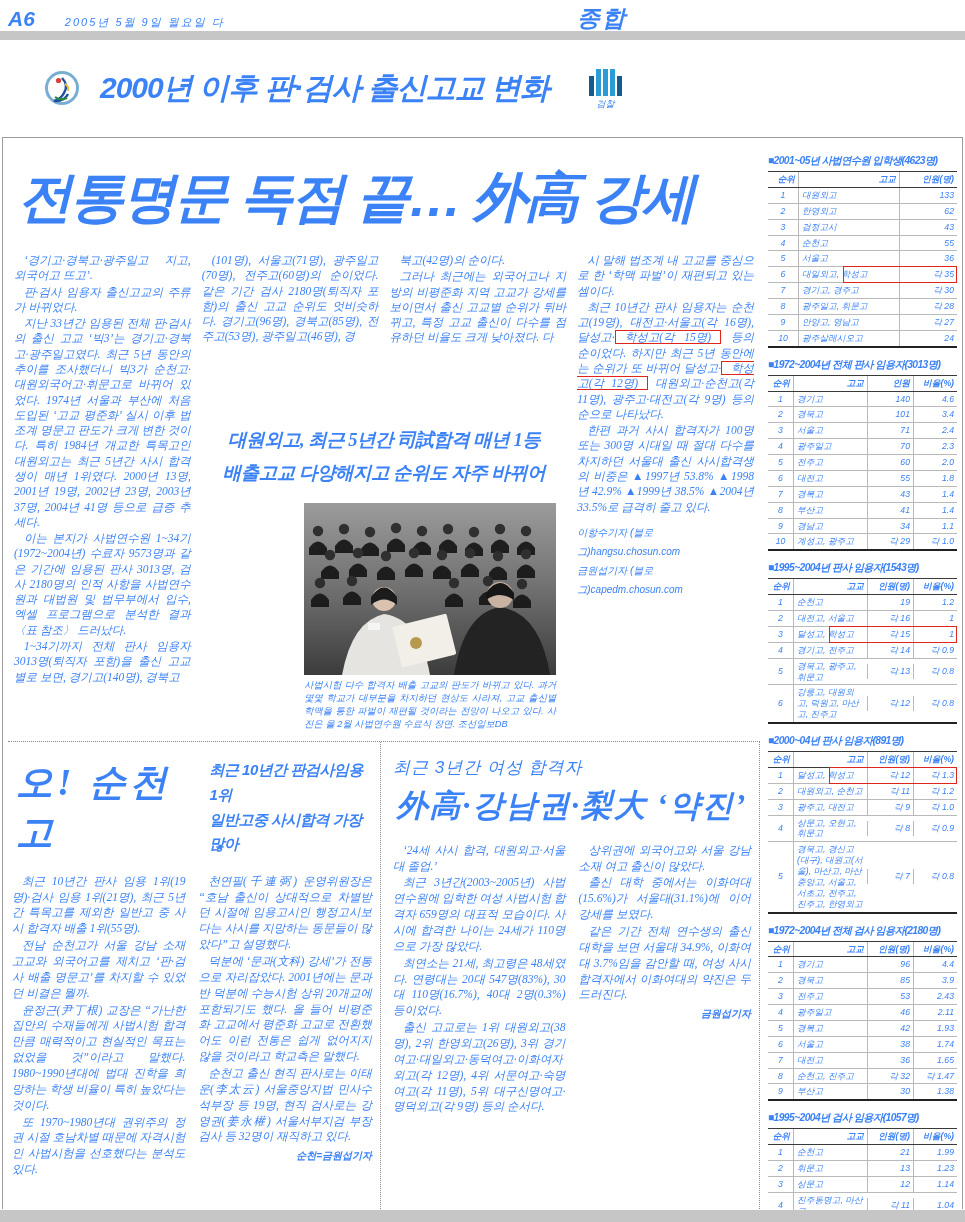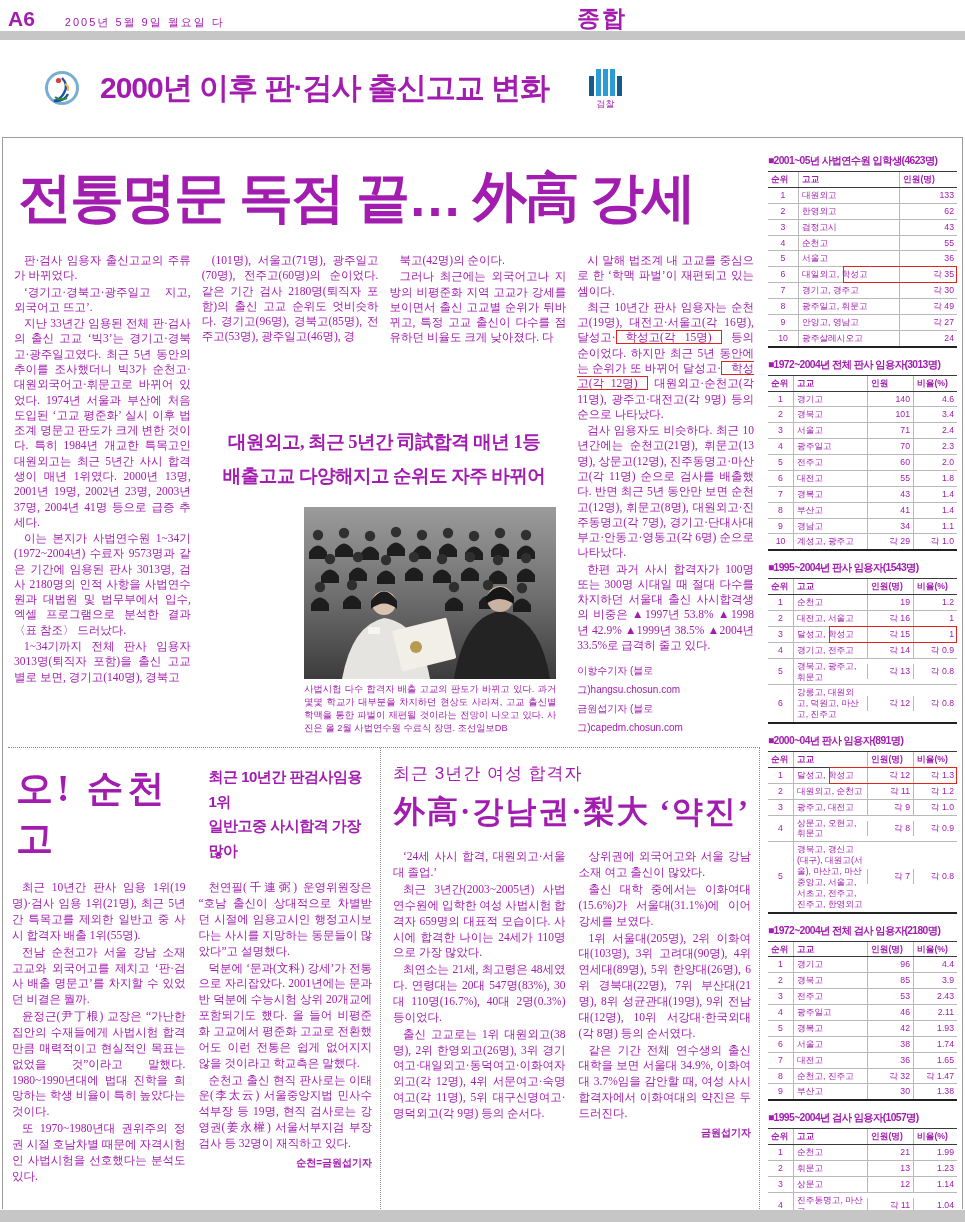--- a/index.html
+++ b/index.html
@@ -1,17 +1,17 @@
 <!DOCTYPE html>
 <html><head>
 <meta charset="utf-8">
 <style>
   html,body{margin:0;padding:0;background:#eee;}
   .page{width:965px;height:1222px;background:#fff;position:relative;margin:0 auto;
-        font-family:"Liberation Serif",serif;color:#a21caf;overflow:hidden;}
+        font-family:"Liberation Serif",serif;color:#3b82f6;overflow:hidden;font-style:italic;}
 
   
   .masthead{display:flex;align-items:baseline;height:28px;padding:3px 8px 0 8px;}
   .pageno{font-family:"Liberation Sans",sans-serif;font-weight:bold;font-size:21px;}
   .m-date{font-family:"Liberation Sans",sans-serif;font-size:11px;margin-left:30px;letter-spacing:2px;margin-top:6px;}
   .m-section{font-family:"Liberation Sans",sans-serif;font-weight:bold;font-size:23px;margin-left:auto;margin-right:330px;letter-spacing:2px;}
   .graybar{height:9px;background:#c6c6c6;}
 
   
   .topic{display:flex;align-items:center;padding:26px 0 12px 44px;}
@@ -73,21 +73,21 @@
             letter-spacing:-0.6px;margin-bottom:3px;white-space:nowrap;}
   .nt-body{border-bottom:2px solid #222;}
   .nt-row{display:grid;position:relative;align-items:center;border-bottom:1px solid #b9b9b9;
           font-family:"Liberation Sans",sans-serif;font-size:8.7px;line-height:1.25;}
   .nt-row:last-child{border-bottom:none;}
   .nt-head{border-top:1.5px solid #3a3a3a;border-bottom:1px solid #3a3a3a;font-weight:bold;}
   .cols3{grid-template-columns:30px 1fr 58px;}
   .cols4{grid-template-columns:25px 1fr 46px 44px;}
   .cell{padding:2px 3px;border-left:1px solid #b9b9b9;}
   .cell:first-child{border-left:none;text-align:center;}
-  .nt-head .cell{text-align:left;}
+  .nt-head .cell{text-align:right;}
   .cell.num{text-align:right;}
   .hl-box{position:absolute;top:-1px;bottom:-1px;right:0;border:1.6px solid #e0251f;pointer-events:none;}
 
   .bottom-bar{position:absolute;left:0;right:0;bottom:0;height:12px;background:#c6c6c6;}
 </style>
 </head>
 <body>
 
 <div class="page">
 
@@ -122,22 +122,22 @@
   </div>
 
   <div class="content-box">
 
     <div class="left-zone">
 
       <h1 class="headline">전통명문 독점 끝…  外高 강세</h1>
 
       <div class="body-grid">
         <div class="bcol col1">
+            <p class="para">‘경기고·경북고·광주일고 지고, 외국어고 뜨고’.</p>
             <p class="para">판·검사 임용자 출신고교의 주류가 바뀌었다.</p>
-            <p class="para">‘경기고·경북고·광주일고 지고, 외국어고 뜨고’.</p>
             <p class="para">지난 33년간 임용된 전체 판·검사의 출신 고교 ‘빅3’는 경기고·경북고·광주일고였다. 최근 5년 동안의 추이를 조사했더니 빅3가 순천고·대원외국어고·휘문고로 바뀌어 있었다. 1974년 서울과 부산에 처음 도입된 ‘고교 평준화’ 실시 이후 법조계 명문고 판도가 크게 변한 것이다. 특히 1984년 개교한 특목고인 대원외고는 최근 5년간 사시 합격생이 매년 1위였다. 2000년 13명, 2001년 19명, 2002년 23명, 2003년 37명, 2004년 41명 등으로 급증 추세다.</p>
             <p class="para">이는 본지가 사법연수원 1~34기(1972~2004년) 수료자 9573명과 같은 기간에 임용된 판사 3013명, 검사 2180명의 인적 사항을 사법연수원과 대법원 및 법무부에서 입수, 엑셀 프로그램으로 분석한 결과〈표 참조〉 드러났다.</p>
             <p class="para">1~34기까지 전체 판사 임용자 3013명(퇴직자 포함)을 출신 고교별로 보면, 경기고(140명), 경북고</p>
           </div>
         <div class="bcol col2">
             <p class="para">(101명), 서울고(71명), 광주일고(70명), 전주고(60명)의 순이었다. 같은 기간 검사 2180명(퇴직자 포함)의 출신 고교 순위도 엇비슷하다. 경기고(96명), 경북고(85명), 전주고(53명), 광주일고(46명), 경</p>
           </div>
         <div class="bcol col3">
             <p class="para">북고(42명)의 순이다.</p>
             <p class="para">그러나 최근에는 외국어고나 지방의 비평준화 지역 고교가 강세를 보이면서 출신 고교별 순위가 뒤바뀌고, 특정 고교 출신이 다수를 점유하던 비율도 크게 낮아졌다. 다</p>
@@ -196,21 +196,20 @@
             <circle cx="112" cy="140" r="6" fill="#b59a50"></circle>
             <rect x="64" y="120" width="12" height="7" fill="#f5f5f5"></rect>
           </svg>
           <div class="caption">사법시험 다수 합격자 배출 고교의 판도가 바뀌고 있다. 과거 몇몇 학교가 대부분을 차지하던 현상도 사라져, 고교 출신별 학맥을 통한 파벌이 재편될 것이라는 전망이 나오고 있다. 사진은 올 2월 사법연수원 수료식 장면. 조선일보DB</div>
         </div>
 
         <div class="bcol col4">
           <div>
               <p class="para">시 말해 법조계 내 고교를 중심으로 한 ‘학맥 파벌’이 재편되고 있는 셈이다.</p>
               <p class="para"><span>최근 10년간 판사 임용자는 순천고(19명), 대전고·서울고(각 16명), 달성고·</span><span class="hl-inline">학성고(각 15명)</span><span> 등의 순이었다. 하지만 최근 5년 동안에는 순위가 또 바뀌어 달성고·</span><span class="hl-inline">학성고(각 12명)</span><span> 대원외고·순천고(각 11명), 광주고·대전고(각 9명) 등의 순으로 나타났다.</span></p>
-              <p class="para">검사 임용자도 비슷하다. 최근 10년간에는 순천고(21명), 휘문고(13명), 상문고(12명), 진주동명고·마산고(각 11명) 순으로 검사를 배출했다. 반면 최근 5년 동안만 보면 순천고(12명), 휘문고(8명), 대원외고·진주동명고(각 7명), 경기고·단대사대부고·안동고·영동고(각 6명) 순으로 나타났다.</p>
               <p class="para">한편 과거 사시 합격자가 100명 또는 300명 시대일 때 절대 다수를 차지하던 서울대 출신 사시합격생의 비중은 ▲1997년 53.8% ▲1998년 42.9% ▲1999년 38.5% ▲2004년 33.5%로 급격히 줄고 있다.</p>
             </div>
           <div class="bylines">
             <div>이항수기자 (블로그)hangsu.chosun.com</div>
             <div>금원섭기자 (블로그)capedm.chosun.com</div>
           </div>
         </div>
       </div>
 
       <div class="bottom-zone">
@@ -250,21 +249,20 @@
             <div>
                 <p class="para">‘24세 사시 합격, 대원외고·서울대 졸업.’</p>
                 <p class="para">최근 3년간(2003~2005년) 사법연수원에 입학한 여성 사법시험 합격자 659명의 대표적 모습이다. 사시에 합격한 나이는 24세가 110명으로 가장 많았다.</p>
                 <p class="para">최연소는 21세, 최고령은 48세였다. 연령대는 20대 547명(83%), 30대 110명(16.7%), 40대 2명(0.3%) 등이었다.</p>
                 <p class="para">출신 고교로는 1위 대원외고(38명), 2위 한영외고(26명), 3위 경기여고·대일외고·동덕여고·이화여자외고(각 12명), 4위 서문여고·숙명여고(각 11명), 5위 대구신명여고·명덕외고(각 9명) 등의 순서다.</p>
               </div>
             <div>
               <div>
                   <p class="para">상위권에 외국어고와 서울 강남소재 여고 출신이 많았다.</p>
                   <p class="para">출신 대학 중에서는 이화여대(15.6%)가 서울대(31.1%)에 이어 강세를 보였다.</p>
-                  <p class="para">1위 서울대(205명), 2위 이화여대(103명), 3위 고려대(90명), 4위 연세대(89명), 5위 한양대(26명), 6위 경북대(22명), 7위 부산대(21명), 8위 성균관대(19명), 9위 전남대(12명), 10위 서강대·한국외대(각 8명) 등의 순서였다.</p>
                   <p class="para">같은 기간 전체 연수생의 출신 대학을 보면 서울대 34.9%, 이화여대 3.7%임을 감안할 때, 여성 사시합격자에서 이화여대의 약진은 두드러진다.</p>
                 </div>
               <div class="sm-byline">금원섭기자</div>
             </div>
           </div>
         </article>
 
       </div>
     </div>
 
@@ -309,21 +307,21 @@
               <div class="hl-box" style="left: 75.2px;"></div>
             </div>
             <div class="nt-row cols3">
               <div class="cell ">7</div>
               <div class="cell">경기고, 경주고</div>
               <div class="cell num">각 30</div>
             </div>
             <div class="nt-row cols3">
               <div class="cell ">8</div>
               <div class="cell">광주일고, 휘문고</div>
-              <div class="cell num">각 49</div>
+              <div class="cell num">각 28</div>
             </div>
             <div class="nt-row cols3">
               <div class="cell ">9</div>
               <div class="cell">안양고, 영남고</div>
               <div class="cell num">각 27</div>
             </div>
             <div class="nt-row cols3">
               <div class="cell ">10</div>
               <div class="cell">광주살레시오고</div>
               <div class="cell num">24</div>

